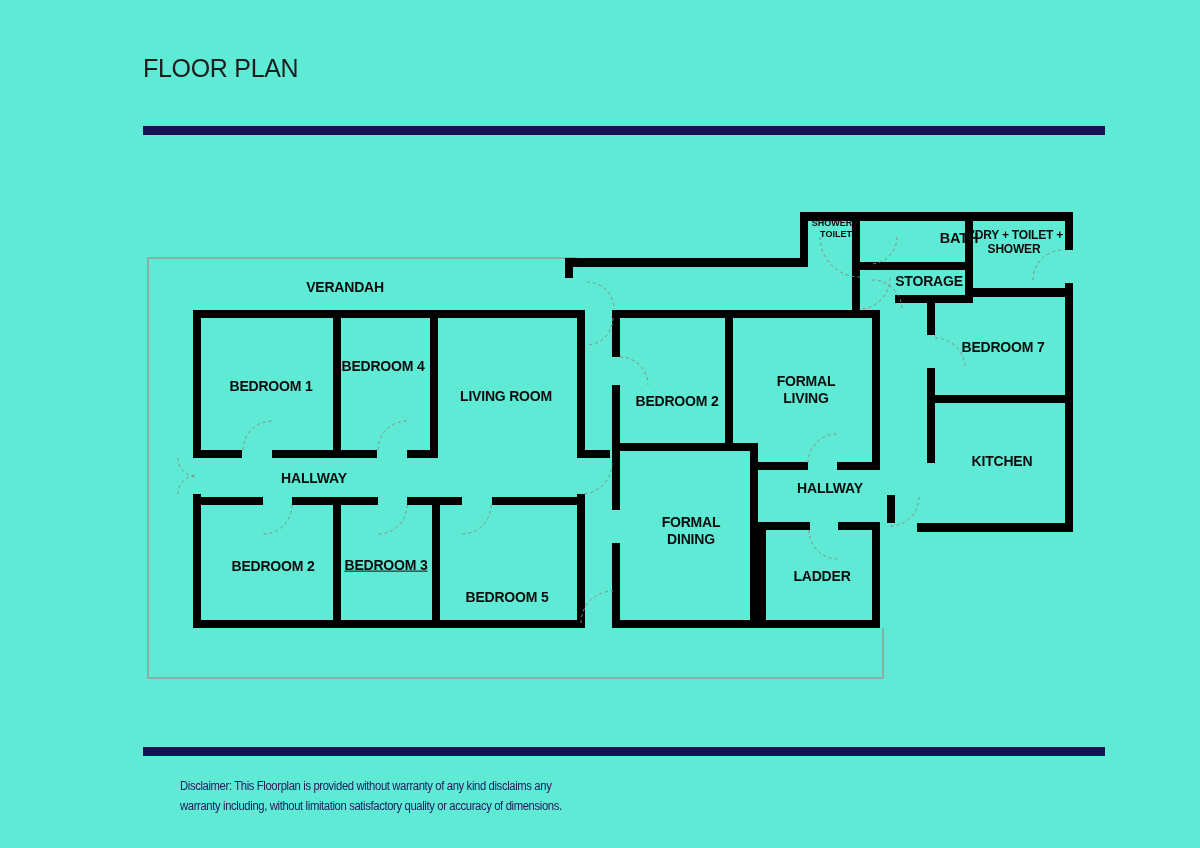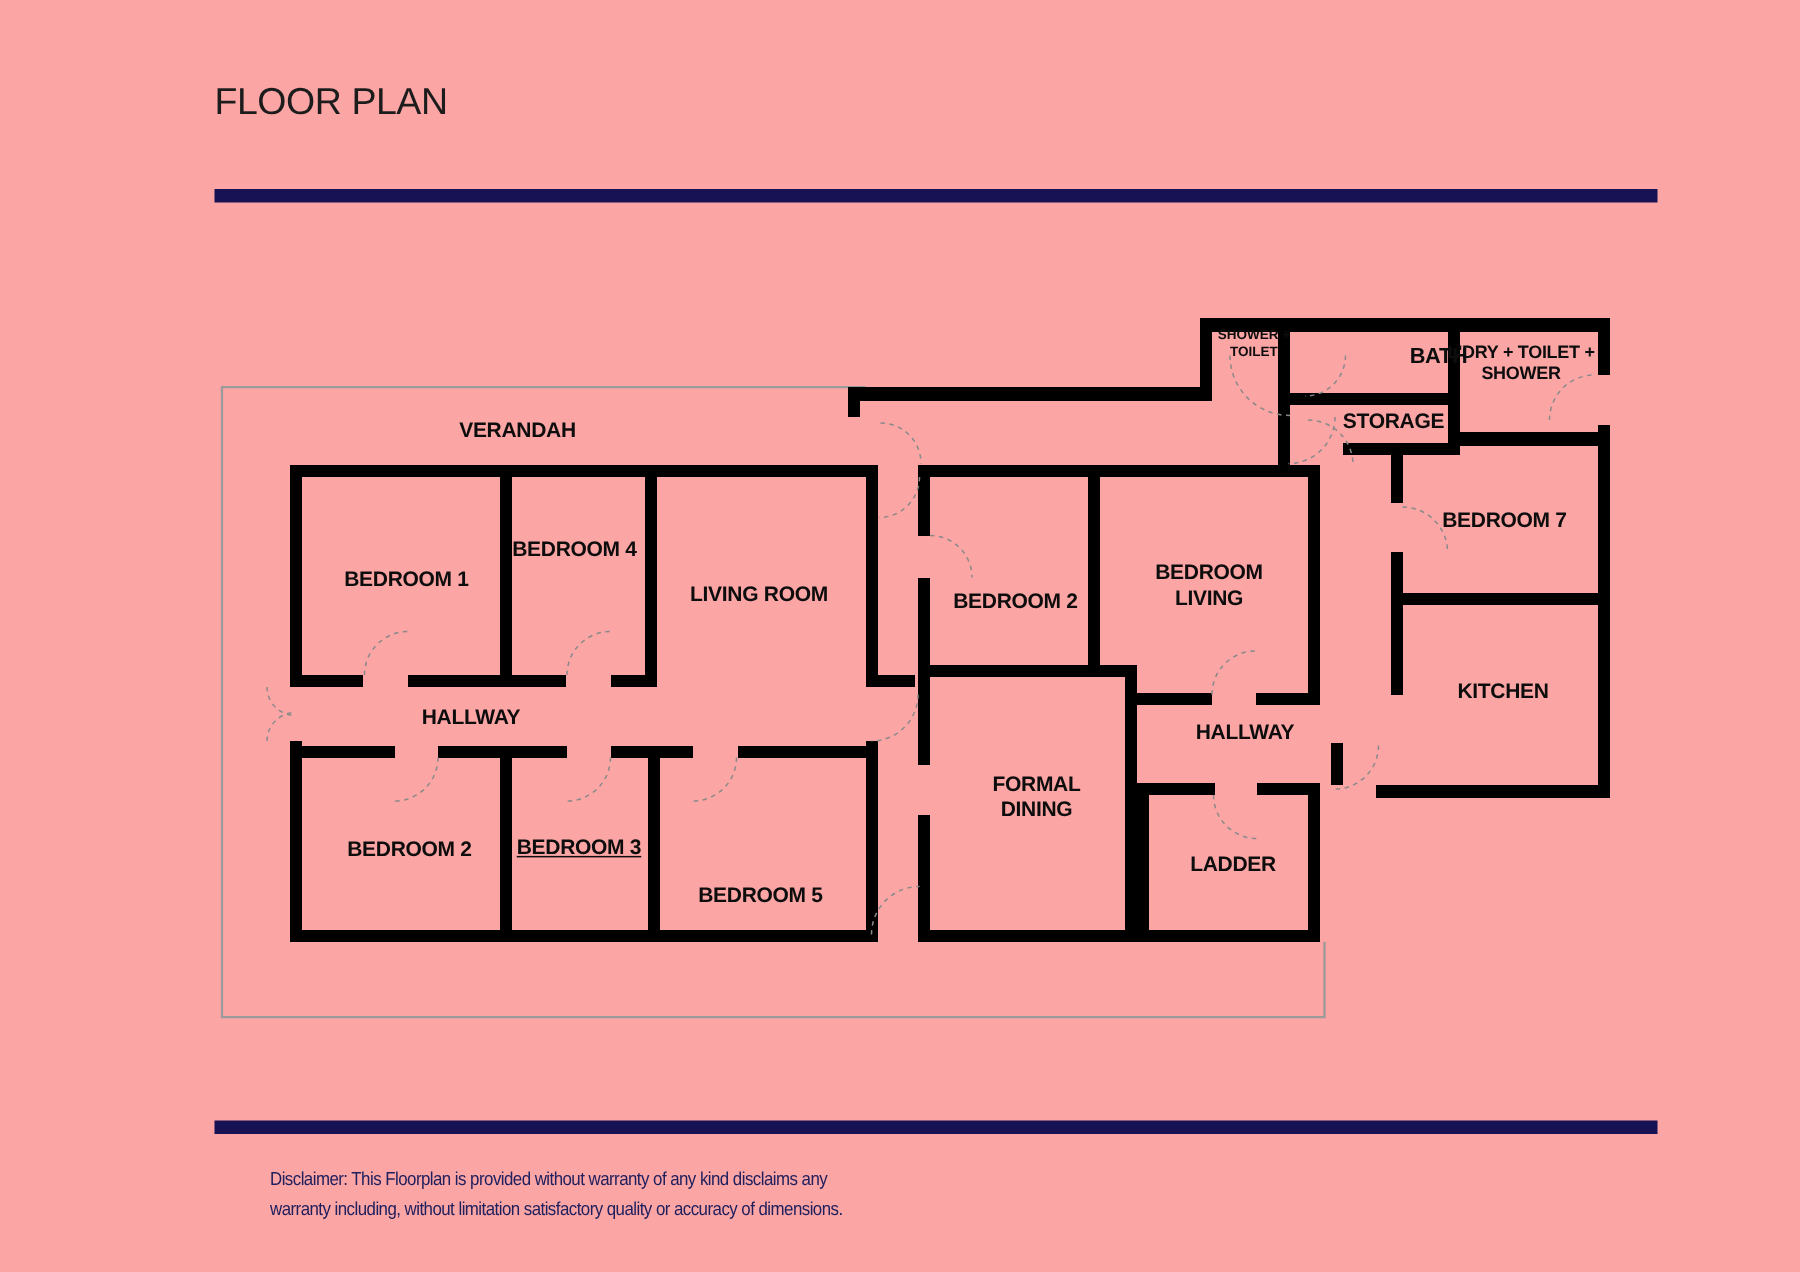--- a/index.html
+++ b/index.html
@@ -1,16 +1,16 @@
 <!DOCTYPE html>
 <html><head>
 <meta charset="utf-8">
 <style>
   html,body{margin:0;padding:0;background:#fff;}
-  .page{position:relative;width:1200px;height:848px;background:#fca5a5;overflow:hidden;
+  .page{position:relative;width:1200px;height:848px;background:#5eead4;overflow:hidden;
         font-family:"Liberation Sans",sans-serif;}
   .title{position:absolute;left:143px;top:56px;font-size:25px;font-weight:400;
          letter-spacing:-0.3px;color:#1c1c1c;line-height:1;}
   .bar{position:absolute;left:143px;width:962px;height:9px;background:#161253;}
   .bar.top{top:126px;}
   .bar.bottom{top:747px;}
   .plan{position:absolute;left:0;top:0;width:1200px;height:848px;}
   .plan-svg{position:absolute;left:0;top:0;}
   .room-label{position:absolute;transform:translate(-50%,-50%);
               font-weight:700;font-size:14px;letter-spacing:-0.2px;color:#0d0d0d;
@@ -123,21 +123,21 @@
 
     <div class="room-label" style="left:345px;top:287px;">VERANDAH</div>
     <div class="room-label" style="left:271px;top:386px;">BEDROOM 1</div>
     <div class="room-label" style="left:383px;top:366px;">BEDROOM 4</div>
     <div class="room-label" style="left:506px;top:396px;">LIVING ROOM</div>
     <div class="room-label" style="left:314px;top:478px;">HALLWAY</div>
     <div class="room-label" style="left:273px;top:566px;">BEDROOM 2</div>
     <div class="room-label" style="left:386px;top:565px;text-decoration:underline;">BEDROOM 3</div>
     <div class="room-label" style="left:507px;top:565px;margin-top:32px;">BEDROOM 5</div>
     <div class="room-label" style="left:677px;top:401px;">BEDROOM 2</div>
-    <div class="room-label wrap" style="left:806px;top:390px;width:80px;">BEDROOM LIVING</div>
+    <div class="room-label wrap" style="left:806px;top:390px;width:80px;">FORMAL LIVING</div>
     <div class="room-label wrap" style="left:691px;top:531px;width:80px;">FORMAL DINING</div>
     <div class="room-label" style="left:830px;top:488px;">HALLWAY</div>
     <div class="room-label" style="left:822px;top:576px;">LADDER</div>
     <div class="room-label wrap" style="left:836px;top:229px;width:60px;font-size:9px;letter-spacing:0;">SHOWER + TOILET</div>
     <div class="room-label" style="left:939px;top:239px;font-size:14.5px;margin-left:20px;">BATH</div>
     <div class="room-label" style="left:929px;top:281px;">STORAGE</div>
     <div class="room-label wrap" style="left:1014px;top:242px;width:104px;font-size:12px;">L'DRY + TOILET + SHOWER</div>
     <div class="room-label" style="left:1003px;top:347px;">BEDROOM 7</div>
     <div class="room-label" style="left:1002px;top:461px;">KITCHEN</div>
   </div>

